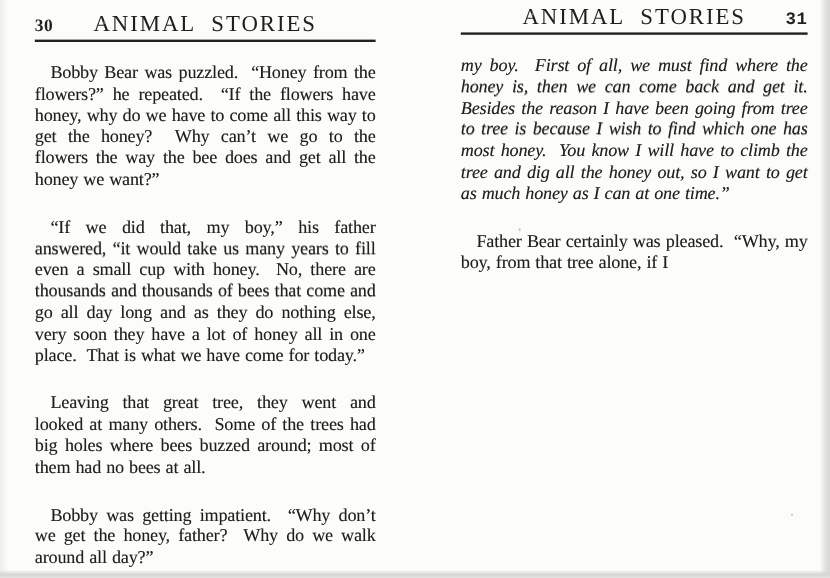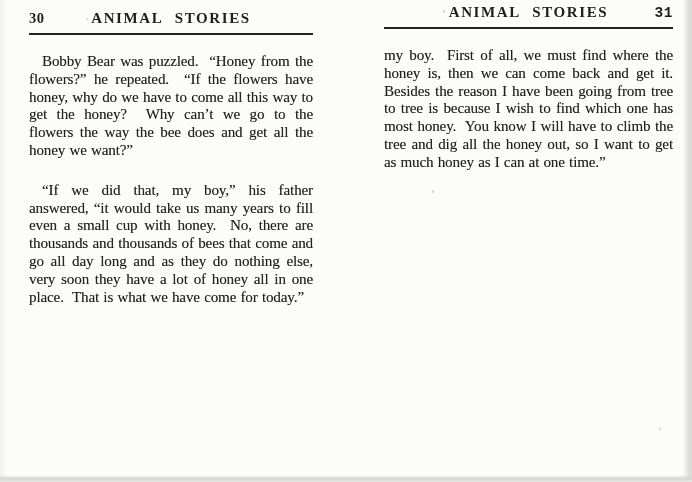--- a/index.html
+++ b/index.html
@@ -31,22 +31,22 @@
   }
   .page-num {
     font-weight: bold;
     font-size: 14.5px;
     letter-spacing: 0.5px;
   }
   .page-left  .page-num { grid-column: 1; justify-self: start; text-align: right; }
   .page-right .page-num { grid-column: 3; justify-self: end; font-family: Liberation Mono, monospace; }
   .running-title {
     grid-column: 2;
-    font-weight: bold;
-    font-size: 15px;
+    font-weight: normal;
+    font-size: 19px;
     letter-spacing: 1.6px;
     word-spacing: 7px;
     white-space: nowrap;
   }
   .rule {
     height: 0;
     border-bottom: 2px solid #26231f;
     margin-top: 1px;
   }
   .page-body {
@@ -57,21 +57,21 @@
     font-size: 15px;
     line-height: 17.8px;
     text-align: justify;
     text-indent: 13px;
     letter-spacing: -0.1px;
     word-spacing: 0.6px;
     white-space: pre-wrap;
     text-shadow: 0.2px 0.2px 0.35px rgba(33, 31, 27, 0.45);
   }
   p.book-par.first { margin-top: 0; }
-  p.book-par.no-indent { text-indent: 0; }
+  p.book-par.no-indent { text-indent: 0; font-style: italic; }
 
   
   .edge-left {
     position: absolute; left: 0; top: 0; width: 7px; height: 100%;
     background: linear-gradient(to right, #eeeeec, rgba(238,238,236,0));
     pointer-events: none;
   }
   .edge-right {
     position: absolute; right: 0; top: 0; width: 9px; height: 100%;
     background: linear-gradient(to right, rgba(224,224,222,0), #dfdfdd 60%, #d7d7d5);
@@ -101,31 +101,34 @@
 
   <div class="page page-left">
     <div class="page-header">
       <span class="page-num">30</span>
       <span class="running-title">ANIMAL STORIES</span>
     </div>
     <div class="rule"></div>
     <div class="page-body">
       <p class="book-par first">Bobby Bear was puzzled.  “Honey from the flowers?” he repeated.  “If the flowers have honey, why do we have to come all this way to get the honey?  Why can’t we go to the flowers the way the bee does and get all the honey we want?”</p>
       <p class="book-par">“If we did that, my boy,” his father answered, “it would take us many years to fill even a small cup with honey.  No, there are thousands and thousands of bees that come and go all day long and as they do nothing else, very soon they have a lot of honey all in one place.  That is what we have come for today.”</p>
+      <p class="book-par">Leaving that great tree, they went and looked at many others.  Some of the trees had big holes where bees buzzed around; most of them had no bees at all.</p>
+      <p class="book-par">Bobby was getting impatient.  “Why don’t we get the honey, father?  Why do we walk around all day?”</p>
     </div>
   </div>
 
   <div class="page page-right">
     <div class="page-header">
       <span class="running-title">ANIMAL STORIES</span>
       <span class="page-num">31</span>
     </div>
     <div class="rule"></div>
     <div class="page-body">
       <p class="book-par first no-indent">my boy.  First of all, we must find where the honey is, then we can come back and get it.  Besides the reason I have been going from tree to tree is because I wish to find which one has most honey.  You know I will have to climb the tree and dig all the honey out, so I want to get as much honey as I can at one time.”</p>
+      <p class="book-par">Father Bear certainly was pleased.  “Why, my boy, from that tree alone, if I</p>
     </div>
   </div>
 
   <div class="edge-left"></div>
   <div class="edge-right"></div>
   <div class="edge-bottom"></div>
   <div class="speck speck-1"></div>
   <div class="speck speck-2"></div>
   <div class="speck speck-3"></div>
   <div class="speck speck-4"></div>

